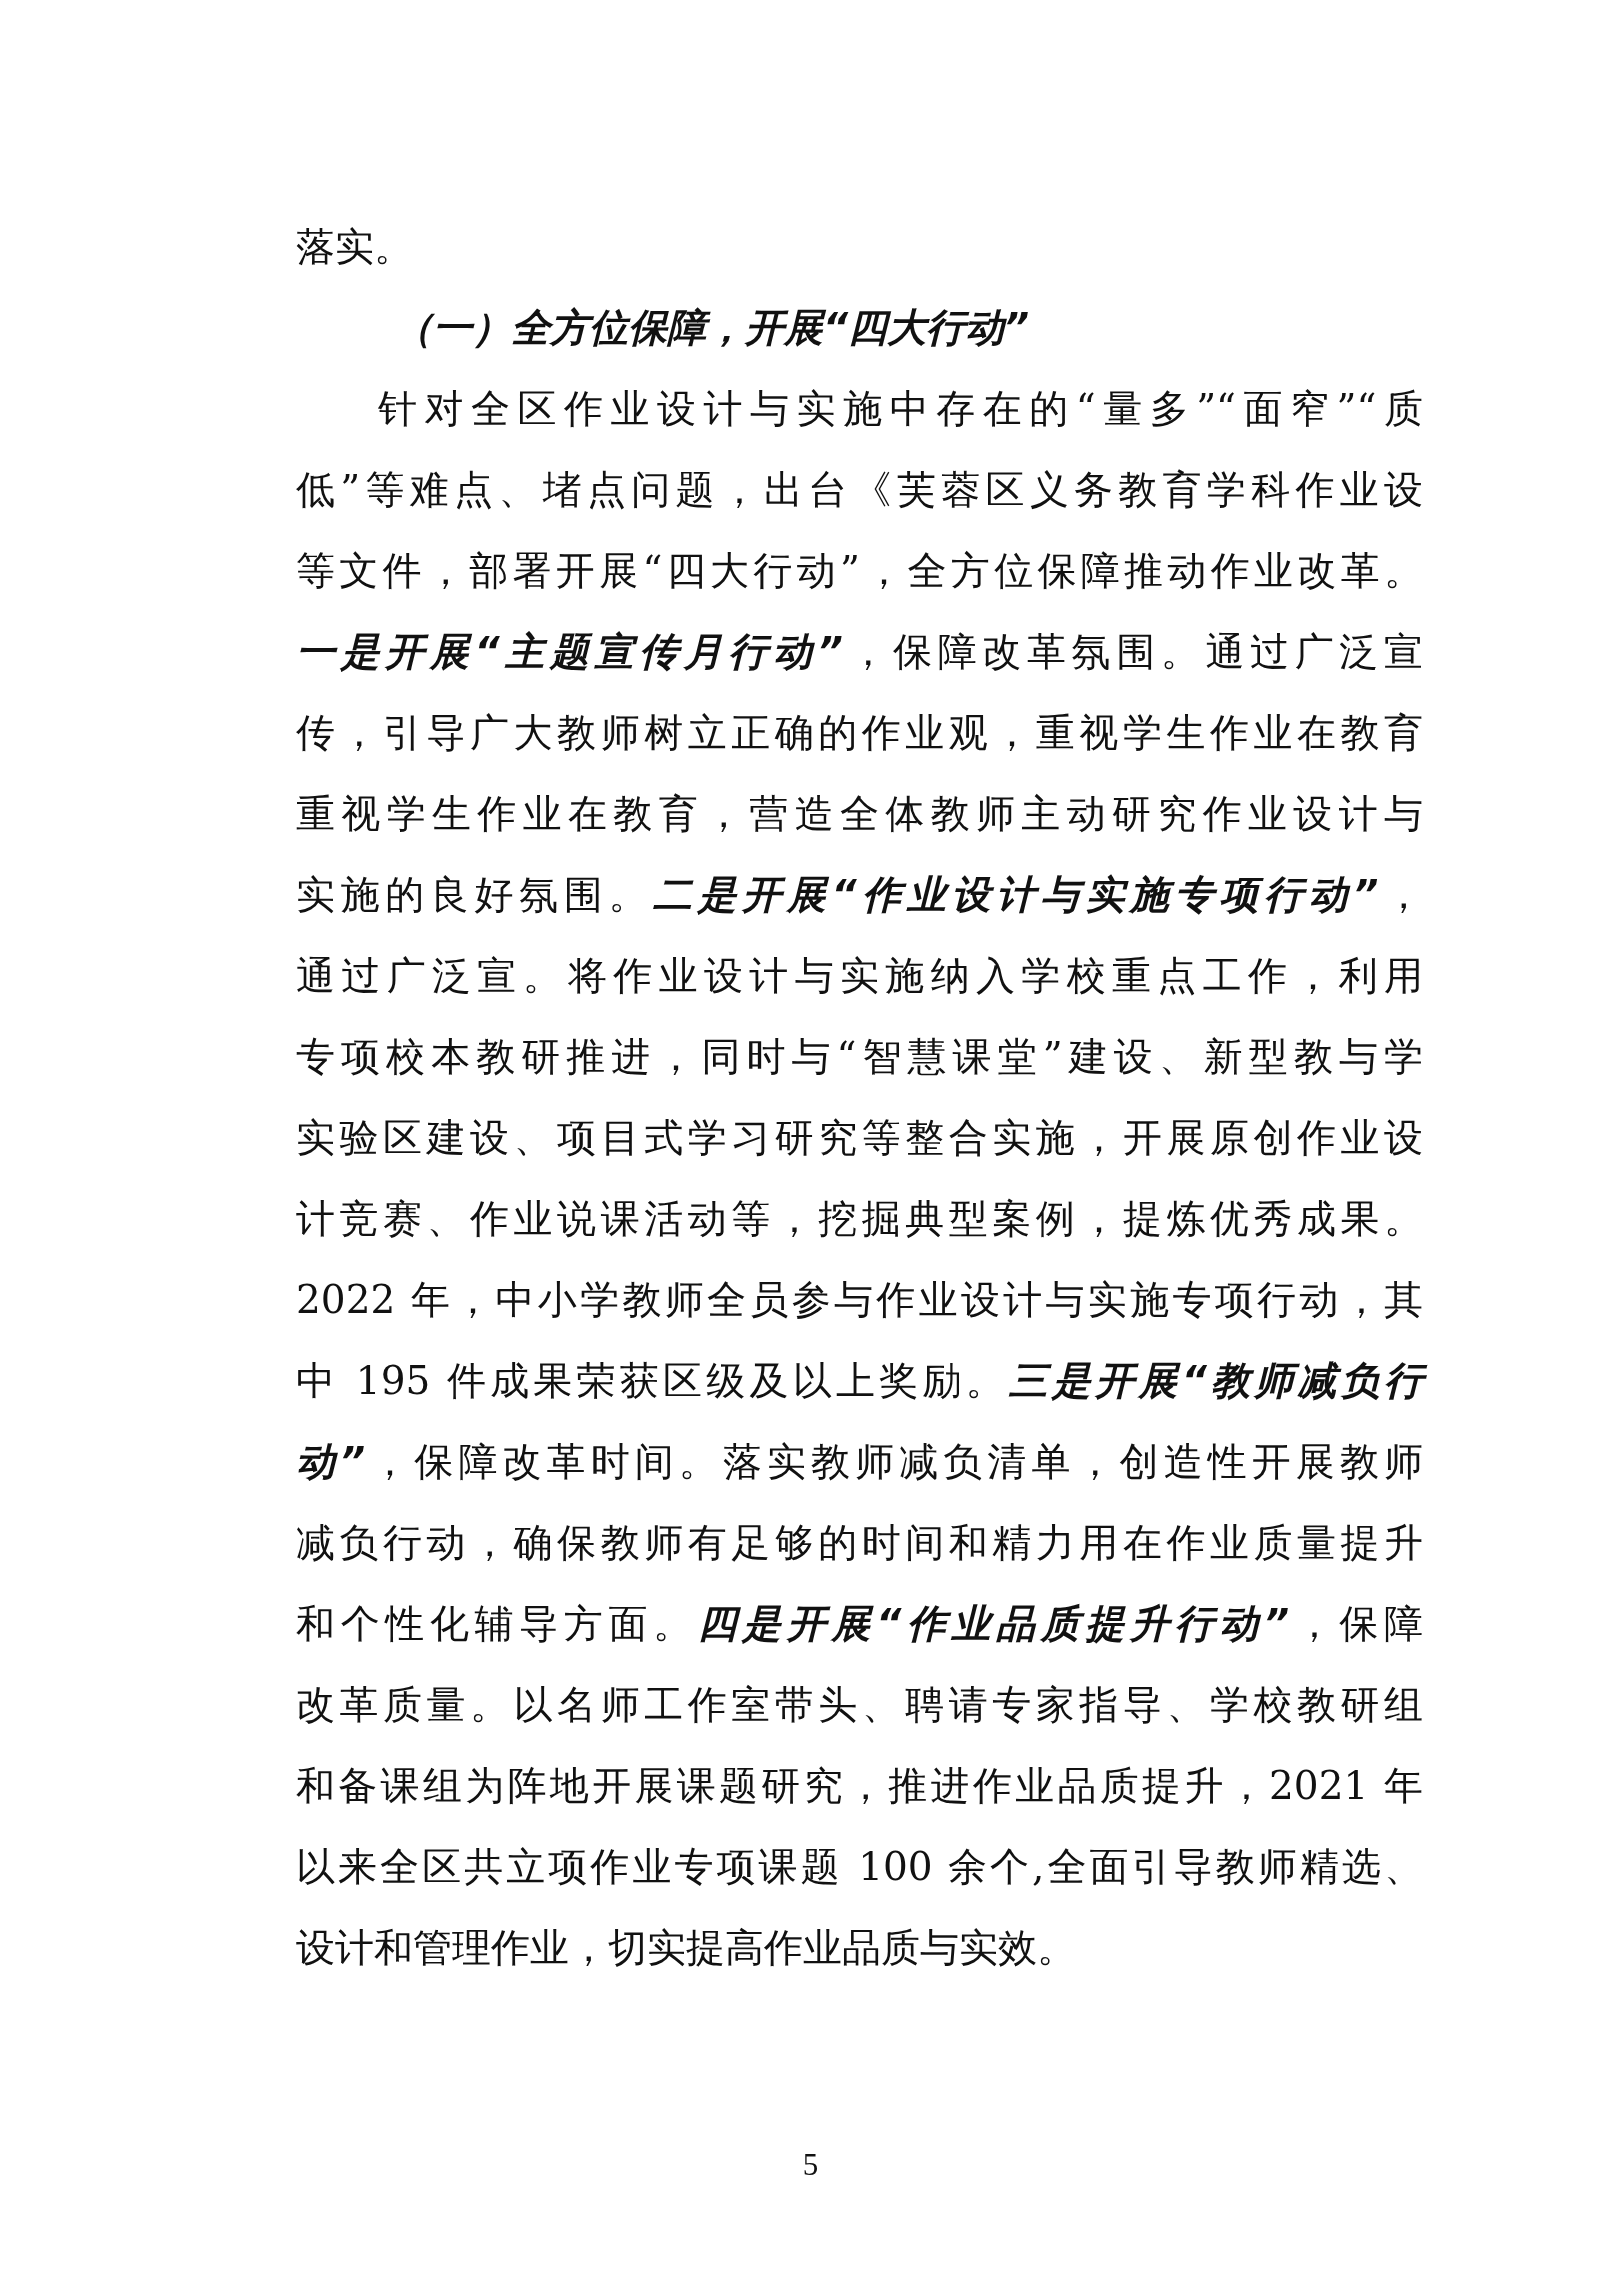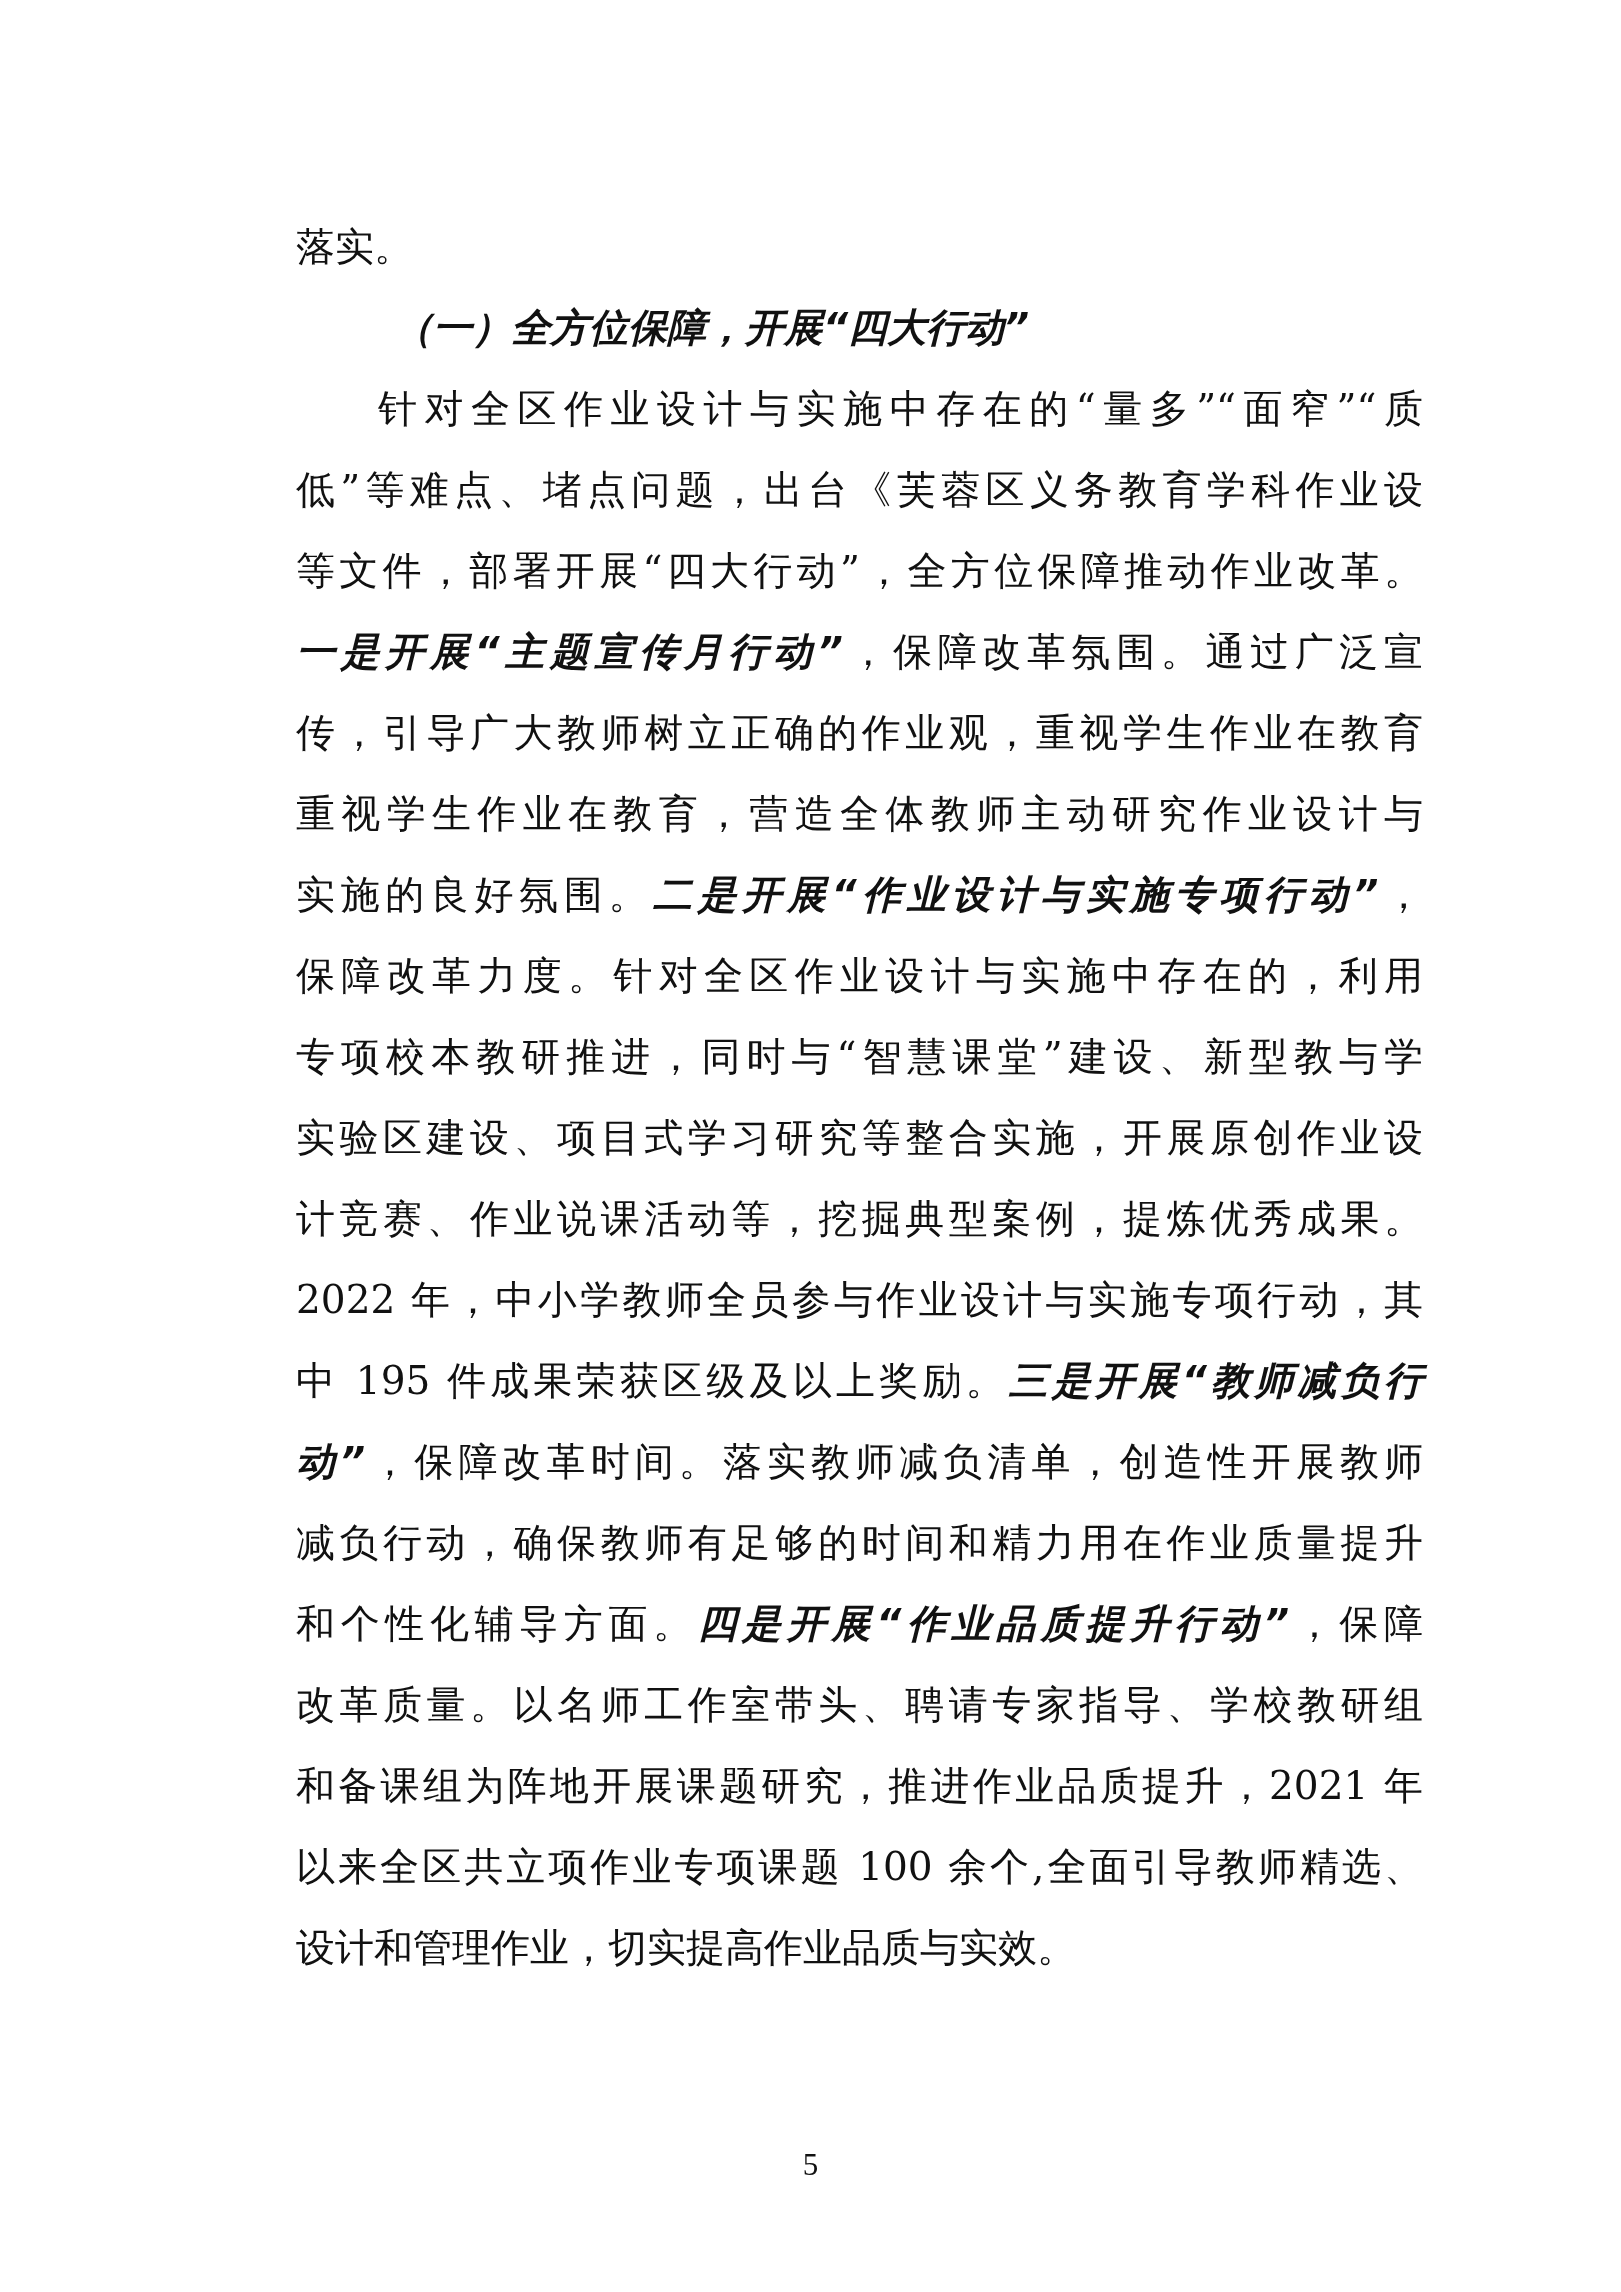--- a/index.html
+++ b/index.html
@@ -90,21 +90,21 @@
     <div class="line">
       <span>传，引导广大教师树立正确的作业观，重视学生作业在教育</span>
     </div>
     <div class="line">
       <span>重视学生作业在教育，营造全体教师主动研究作业设计与</span>
     </div>
     <div class="line">
       <span>实施的良好氛围。</span><span class="bold">二是开展“作业设计与实施专项行动”</span><span>，</span>
     </div>
     <div class="line">
-      <span>保障改革力度。针对全区作业设计与实施中存在的，利用</span>
+      <span>通过广泛宣。将作业设计与实施纳入学校重点工作，利用</span>
     </div>
     <div class="line">
       <span>专项校本教研推进，同时与“智慧课堂”建设、新型教与学</span>
     </div>
     <div class="line">
       <span>实验区建设、项目式学习研究等整合实施，开展原创作业设</span>
     </div>
     <div class="line">
       <span>计竞赛、作业说课活动等，挖掘典型案例，提炼优秀成果。</span>
     </div>

